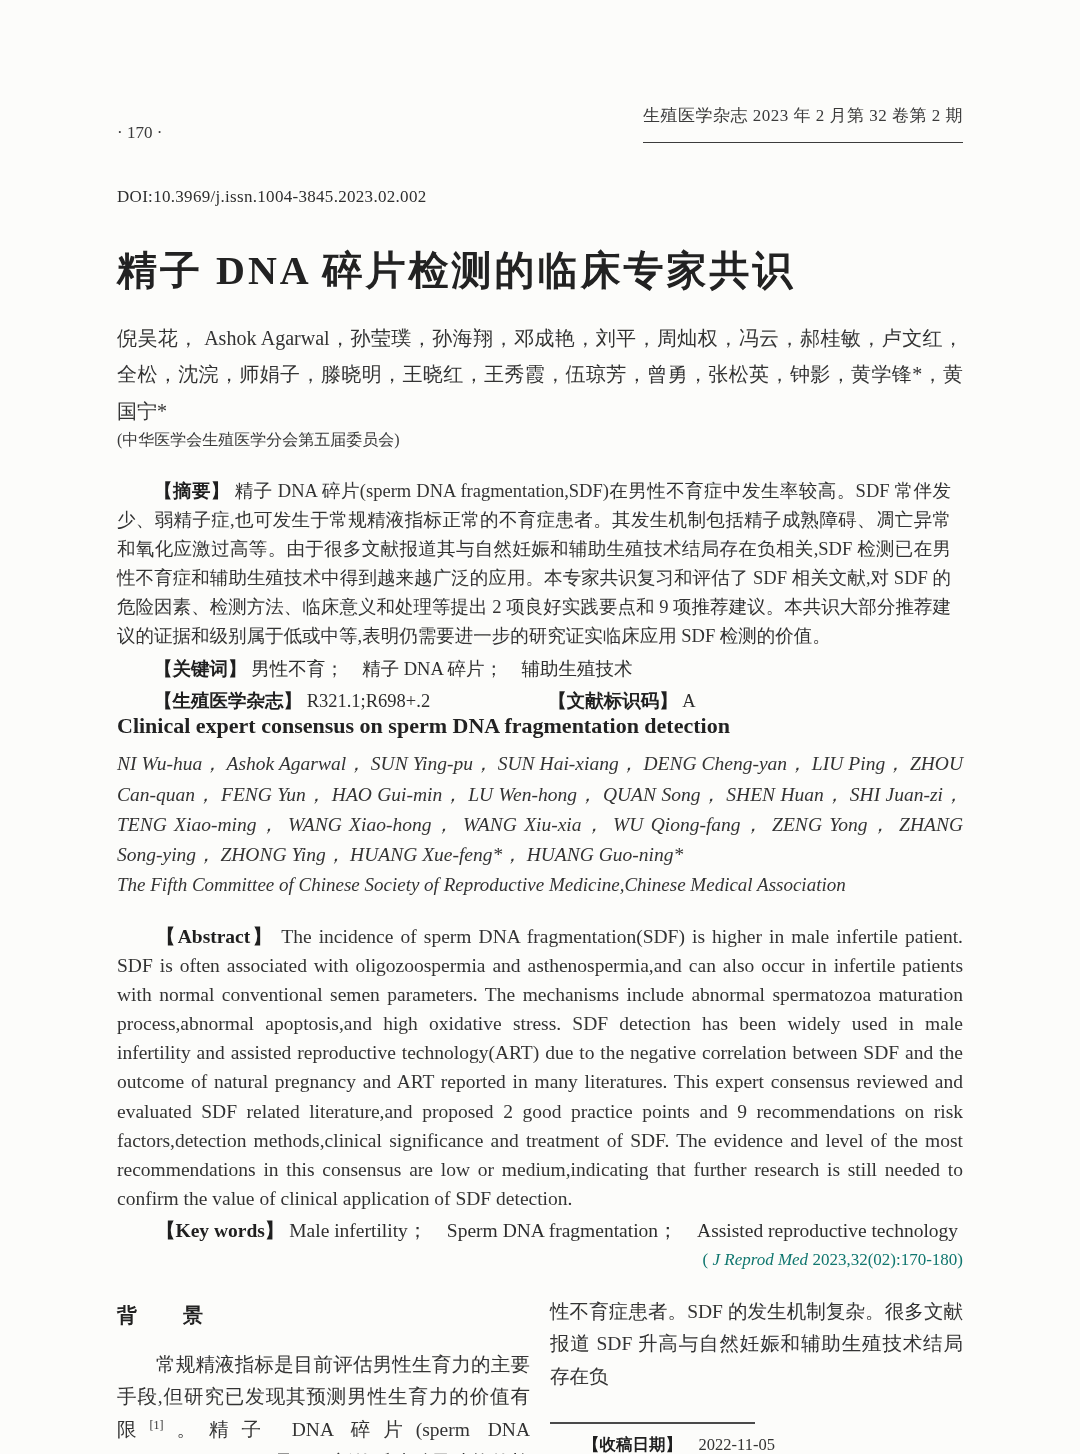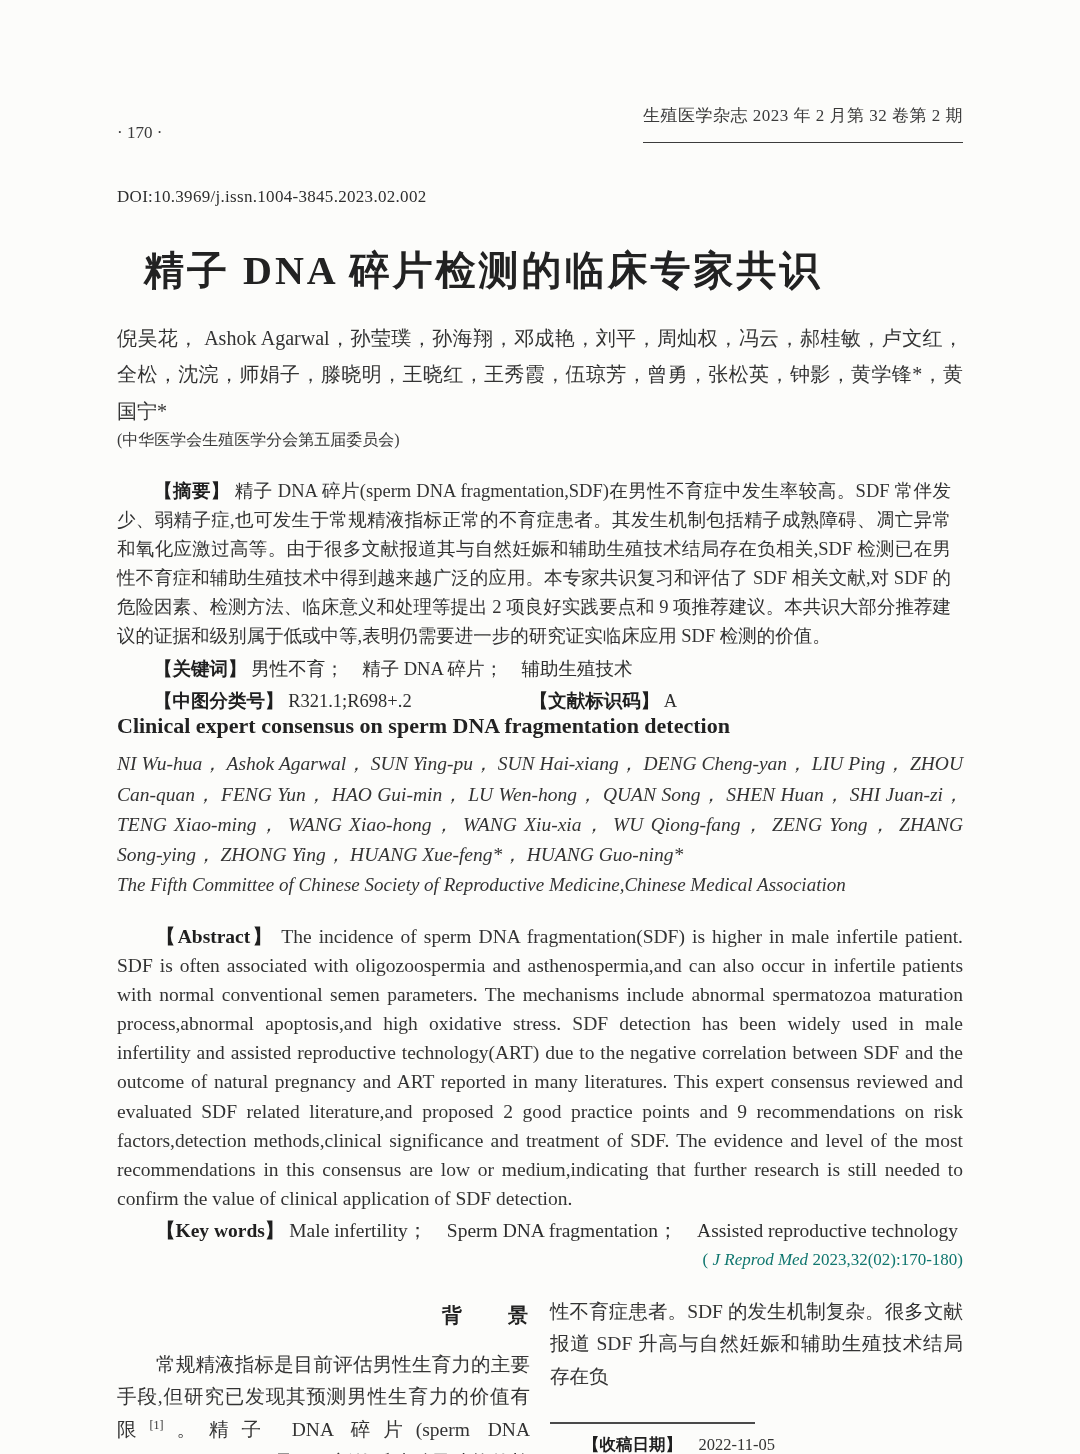--- a/index.html
+++ b/index.html
@@ -28,56 +28,56 @@
   .title-en{font-size:22px;font-weight:700;color:#222;}
   .authors-en{margin-top:10px;font-size:19.5px;font-style:italic;line-height:1.55;text-align:justify;color:#333;}
   .committee-en{margin-top:4px;font-size:19px;font-style:italic;color:#333;}
   .abstract-en{margin-top:26px;font-size:19.5px;line-height:1.49;text-align:justify;text-indent:2em;color:#333;}
   .kw-en{margin-top:4px;font-size:19.5px;text-indent:2em;}
   .citation-line{margin-top:6px;font-size:17px;text-align:right;color:#0f766e;}
   .citation-journal{font-style:italic;}
   
   .columns{display:flex;gap:20px;margin-top:26px;}
   .col{width:413px;box-sizing:border-box;}
-  .bg-heading{margin-top:6px;text-align:right;font-size:20px;font-weight:700;letter-spacing:2px;color:#222;}
+  .bg-heading{margin-top:6px;text-align:left;font-size:20px;font-weight:700;letter-spacing:2px;color:#222;}
   .bg-para{margin-top:20px;font-size:19.5px;line-height:1.68;text-align:justify;text-indent:2em;color:#333;}
   .bg-para sup{font-size:12px;}
   .cont-para{font-size:19.5px;line-height:1.68;text-align:justify;color:#333;}
   .footnote-divider{width:205px;border:none;border-top:2px solid #4a4a4a;margin:28px 0 0 0;}
   .footnote{margin-top:8px;font-size:16.5px;line-height:1.63;color:#333;}
   .fn-indent{text-indent:2em;}
 </style>
 </head>
 <body>
 
 <div class="page">
 
   <div class="header">
     <span>· 170 ·</span>
     <span class="journal-info">生殖医学杂志 2023 年 2 月第 32 卷第 2 期</span>
   </div>
 
   <div class="doi-line">DOI:10.3969/j.issn.1004-3845.2023.02.002</div>
 
-  <h1 class="title-cn" style="margin-bottom:0;margin-left:27px;">精子 DNA 碎片检测的临床专家共识</h1>
+  <h1 class="title-cn" style="margin-bottom:0;">精子 DNA 碎片检测的临床专家共识</h1>
 
   <div class="authors-cn">倪吴花， Ashok Agarwal，孙莹璞，孙海翔，邓成艳，刘平，周灿权，冯云，郝桂敏，卢文红，全松，沈浣，师娟子，滕晓明，王晓红，王秀霞，伍琼芳，曾勇，张松英，钟影，黄学锋*，黄国宁*</div>
 
   <div class="affiliation-cn">(中华医学会生殖医学分会第五届委员会)</div>
 
   <p class="abstract-cn" style="margin:26px 12px 0 0;">
     <span class="blabel">【摘要】</span><span> 精子 DNA 碎片(sperm DNA fragmentation,SDF)在男性不育症中发生率较高。SDF 常伴发少、弱精子症,也可发生于常规精液指标正常的不育症患者。其发生机制包括精子成熟障碍、凋亡异常和氧化应激过高等。由于很多文献报道其与自然妊娠和辅助生殖技术结局存在负相关,SDF 检测已在男性不育症和辅助生殖技术中得到越来越广泛的应用。本专家共识复习和评估了 SDF 相关文献,对 SDF 的危险因素、检测方法、临床意义和处理等提出 2 项良好实践要点和 9 项推荐建议。本共识大部分推荐建议的证据和级别属于低或中等,表明仍需要进一步的研究证实临床应用 SDF 检测的价值。</span>
   </p>
 
   <div class="kw-cn">
     <span class="blabel">【关键词】</span><span> 男性不育；　精子 DNA 碎片；　辅助生殖技术</span>
   </div>
 
   <div class="clc-line">
-    <span class="blabel">【中图分类号】</span><span> R321.1;R698+.2</span><span class="clc-gap"></span><span class="blabel">【文献标识码】</span><span> A</span>
+    <span class="blabel">【生殖医学杂志】</span><span> R321.1;R698+.2</span><span class="clc-gap"></span><span class="blabel">【文献标识码】</span><span> A</span>
   </div>
 
   <div class="title-en">Clinical expert consensus on sperm DNA fragmentation detection</div>
 
   <div class="authors-en">NI Wu-hua， Ashok Agarwal， SUN Ying-pu， SUN Hai-xiang， DENG Cheng-yan， LIU Ping， ZHOU Can-quan， FENG Yun， HAO Gui-min， LU Wen-hong， QUAN Song， SHEN Huan， SHI Juan-zi， TENG Xiao-ming， WANG Xiao-hong， WANG Xiu-xia， WU Qiong-fang， ZENG Yong， ZHANG Song-ying， ZHONG Ying， HUANG Xue-feng*， HUANG Guo-ning*</div>
 
   <div class="committee-en">The Fifth Committee of Chinese Society of Reproductive Medicine,Chinese Medical Association</div>
 
   <p class="abstract-en" style="margin:26px 0 0 0;">
     <span class="blabel">【Abstract】</span><span> The incidence of sperm DNA fragmentation(SDF) is higher in male infertile patient. SDF is often associated with oligozoospermia and asthenospermia,and can also occur in infertile patients with normal conventional semen parameters. The mechanisms include abnormal spermatozoa maturation process,abnormal apoptosis,and high oxidative stress. SDF detection has been widely used in male infertility and assisted reproductive technology(ART) due to the negative correlation between SDF and the outcome of natural pregnancy and ART reported in many literatures. This expert consensus reviewed and evaluated SDF related literature,and proposed 2 good practice points and 9 recommendations on risk factors,detection methods,clinical significance and treatment of SDF. The evidence and level of the most recommendations in this consensus are low or medium,indicating that further research is still needed to confirm the value of clinical application of SDF detection.</span>

